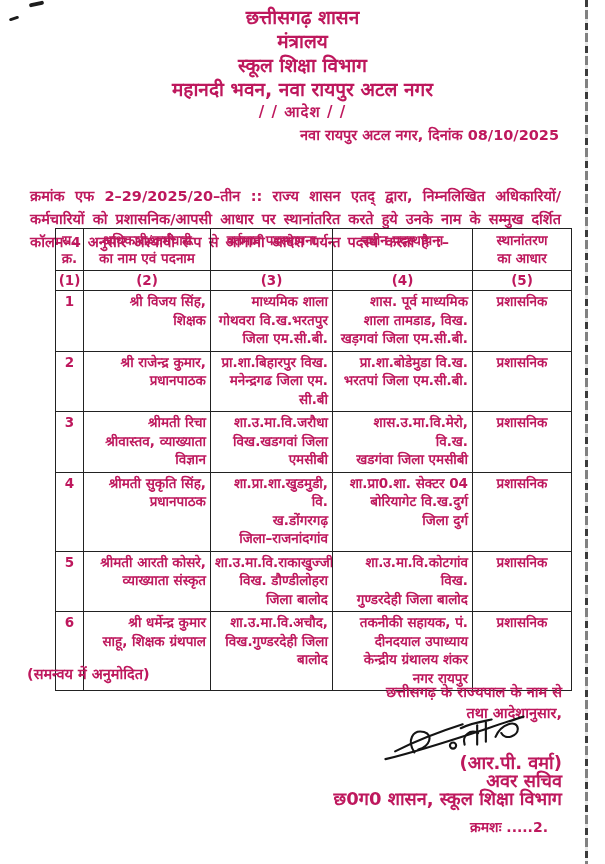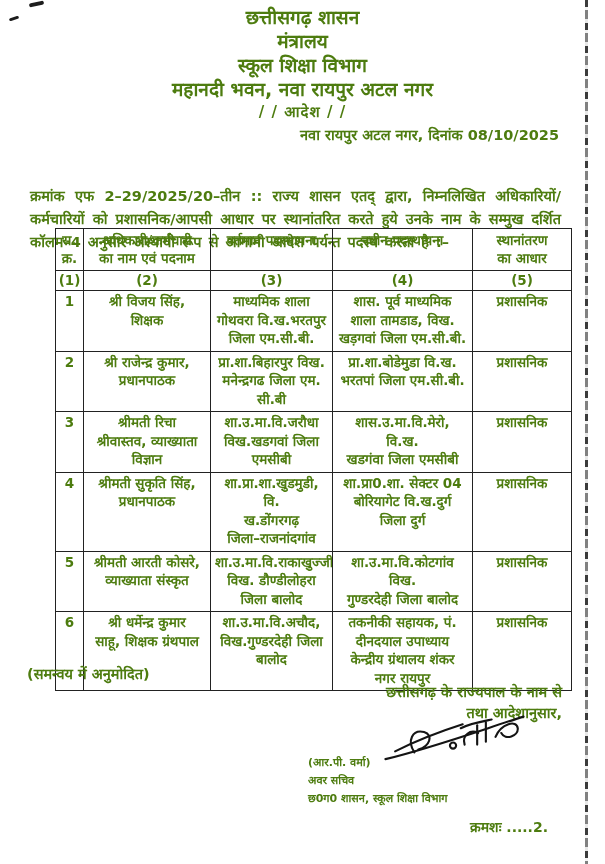--- a/index.html
+++ b/index.html
@@ -1,18 +1,18 @@
 <!DOCTYPE html>
 <html><head>
 <meta charset="utf-8">
 <style>
   html,body { margin:0; padding:0; background:#e8e8e8; }
   .page {
     position:relative; width:605px; height:864px; margin:0 auto;
-    background:#ffffff; color:#4d7c0f; overflow:hidden;
+    background:#ffffff; color:#be185d; overflow:hidden;
     font-family:"DejaVu Sans", sans-serif;
   }
   
   .doc-header { position:absolute; top:5px; left:0; width:100%; text-align:center; }
   .h-line { font-size:19px; line-height:24px; font-weight:700; }
   .order-title { font-size:15px; line-height:21px; font-weight:700; margin-top:1px; letter-spacing:1px; }
   
   .date-line { position:absolute; top:124px; right:46px; font-size:14.5px; font-weight:700; }
   .body-para {
     position:absolute; top:141px; left:30px; width:531px;
@@ -23,29 +23,29 @@
   .order-table {
     position:absolute; top:228px; left:55px; width:516px;
     border-collapse:collapse; table-layout:fixed; font-size:13.5px;
   }
   .order-table th, .order-table td {
     border:1.6px solid #222; vertical-align:top;
     padding:1px 4px 3px; white-space:pre-line; overflow:hidden;
   }
   .order-table thead th { text-align:center; font-weight:700; line-height:18px; padding-top:2px; }
   .order-table thead tr.numbers th { line-height:16px; padding:1px 2px 2px; }
-  .order-table td { line-height:18.5px; font-weight:600; text-align:center; }
+  .order-table td { line-height:18.5px; font-weight:600; text-align:right; }
   .order-table td.c0, .order-table td.c4 { text-align:center; }
   
   .approval-note { position:absolute; top:663px; left:27px; font-size:14.5px; font-weight:700; }
   .authority-block { position:absolute; top:682px; left:330px; width:232px; text-align:right;
     font-size:14.5px; font-weight:700; line-height:21px; }
   .signature-svg { position:absolute; top:706px; left:378px; width:152px; height:56px; }
-  .signatory-block { position:absolute; top:754px; left:308px; width:254px; text-align:left;
-    font-size:11px; font-weight:700; line-height:18px; }
+  .signatory-block { position:absolute; top:754px; left:308px; width:254px; text-align:right;
+    font-size:18px; font-weight:700; line-height:18px; }
   .signatory-block .sline { margin-bottom:0; }
   .continuation { position:absolute; top:817px; right:57px; font-size:14px; font-weight:700; }
   
   .artifact-vline {
     position:absolute; top:0; bottom:0; left:585px; width:3px;
     background:repeating-linear-gradient(180deg,
       rgba(25,25,25,.85) 0 7px, rgba(25,25,25,.05) 7px 10px,
       rgba(25,25,25,.55) 10px 19px, rgba(25,25,25,.1) 19px 23px);
   }
   .ink-mark { position:absolute; background:#1d1d1d; border-radius:2px; }

